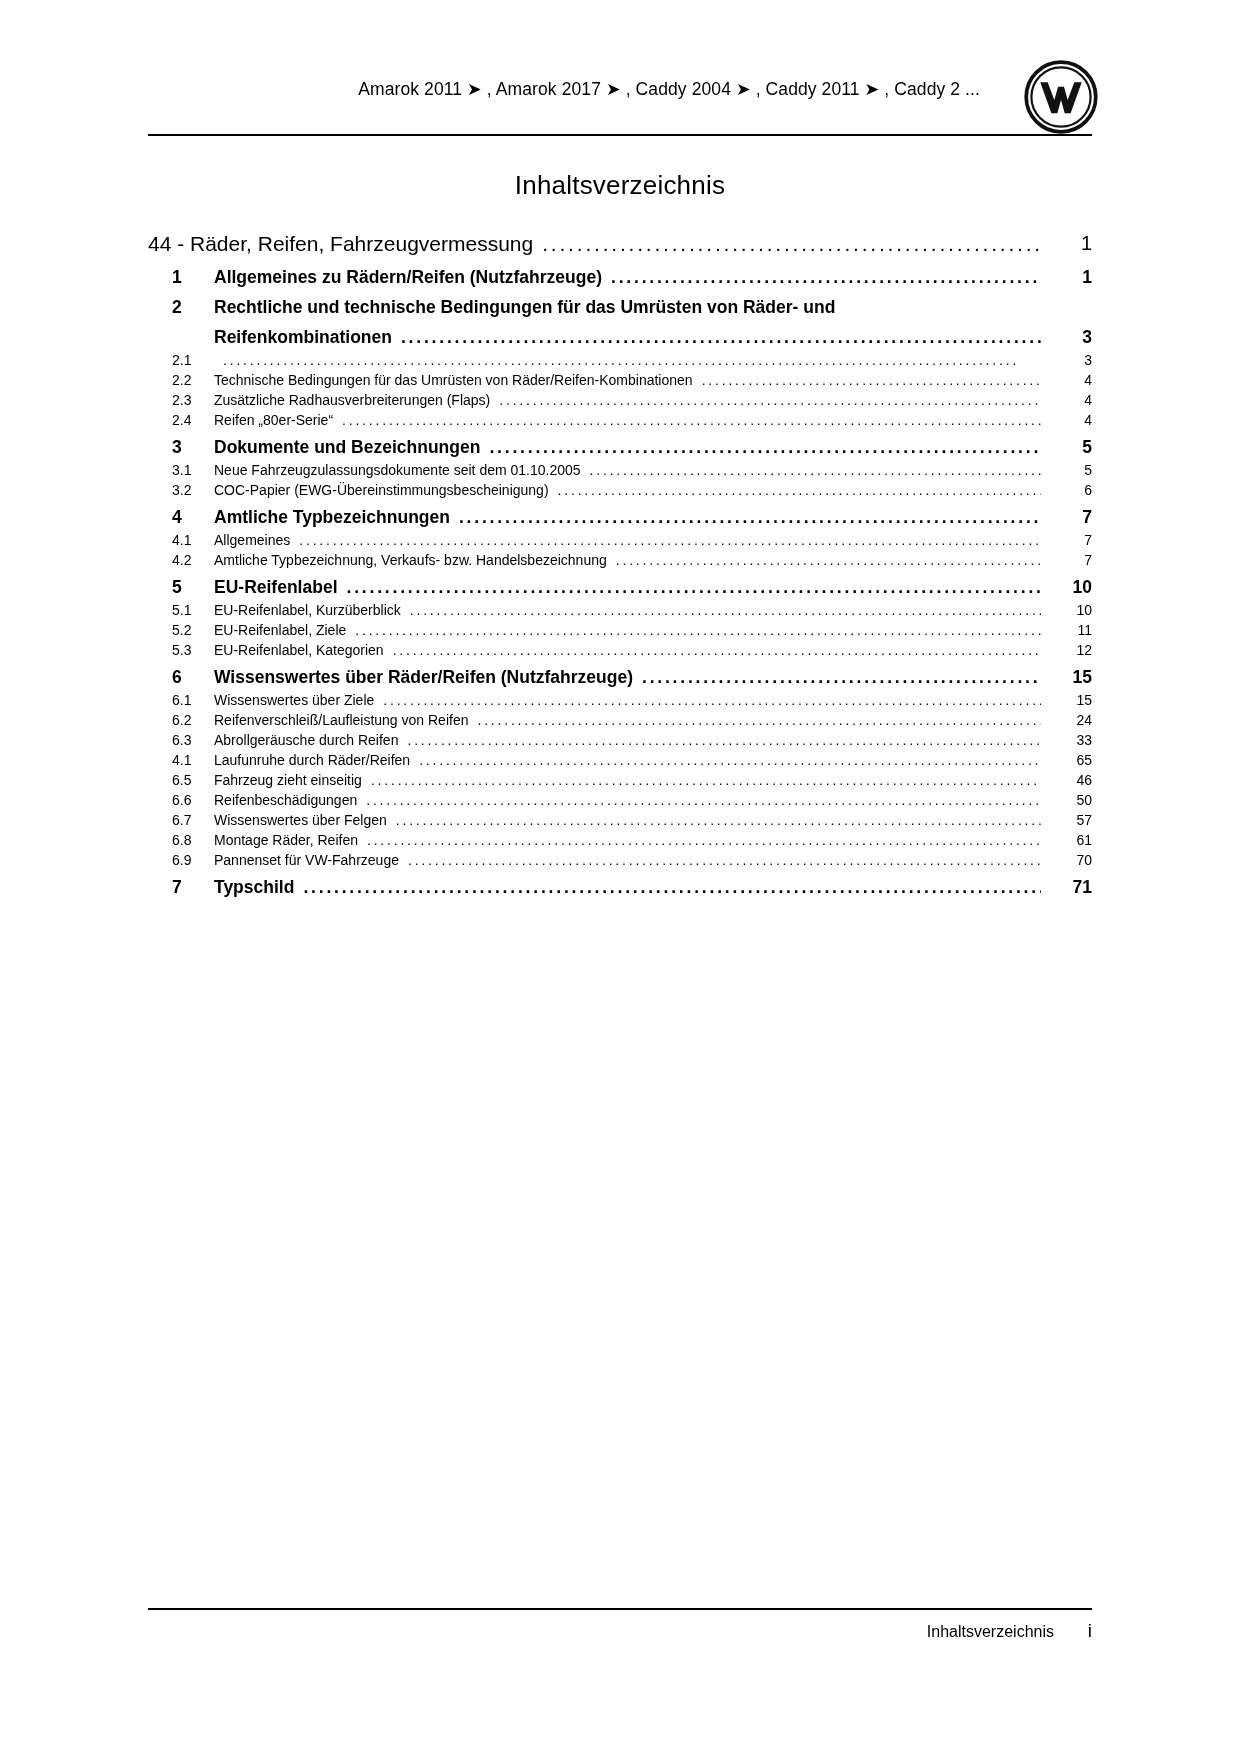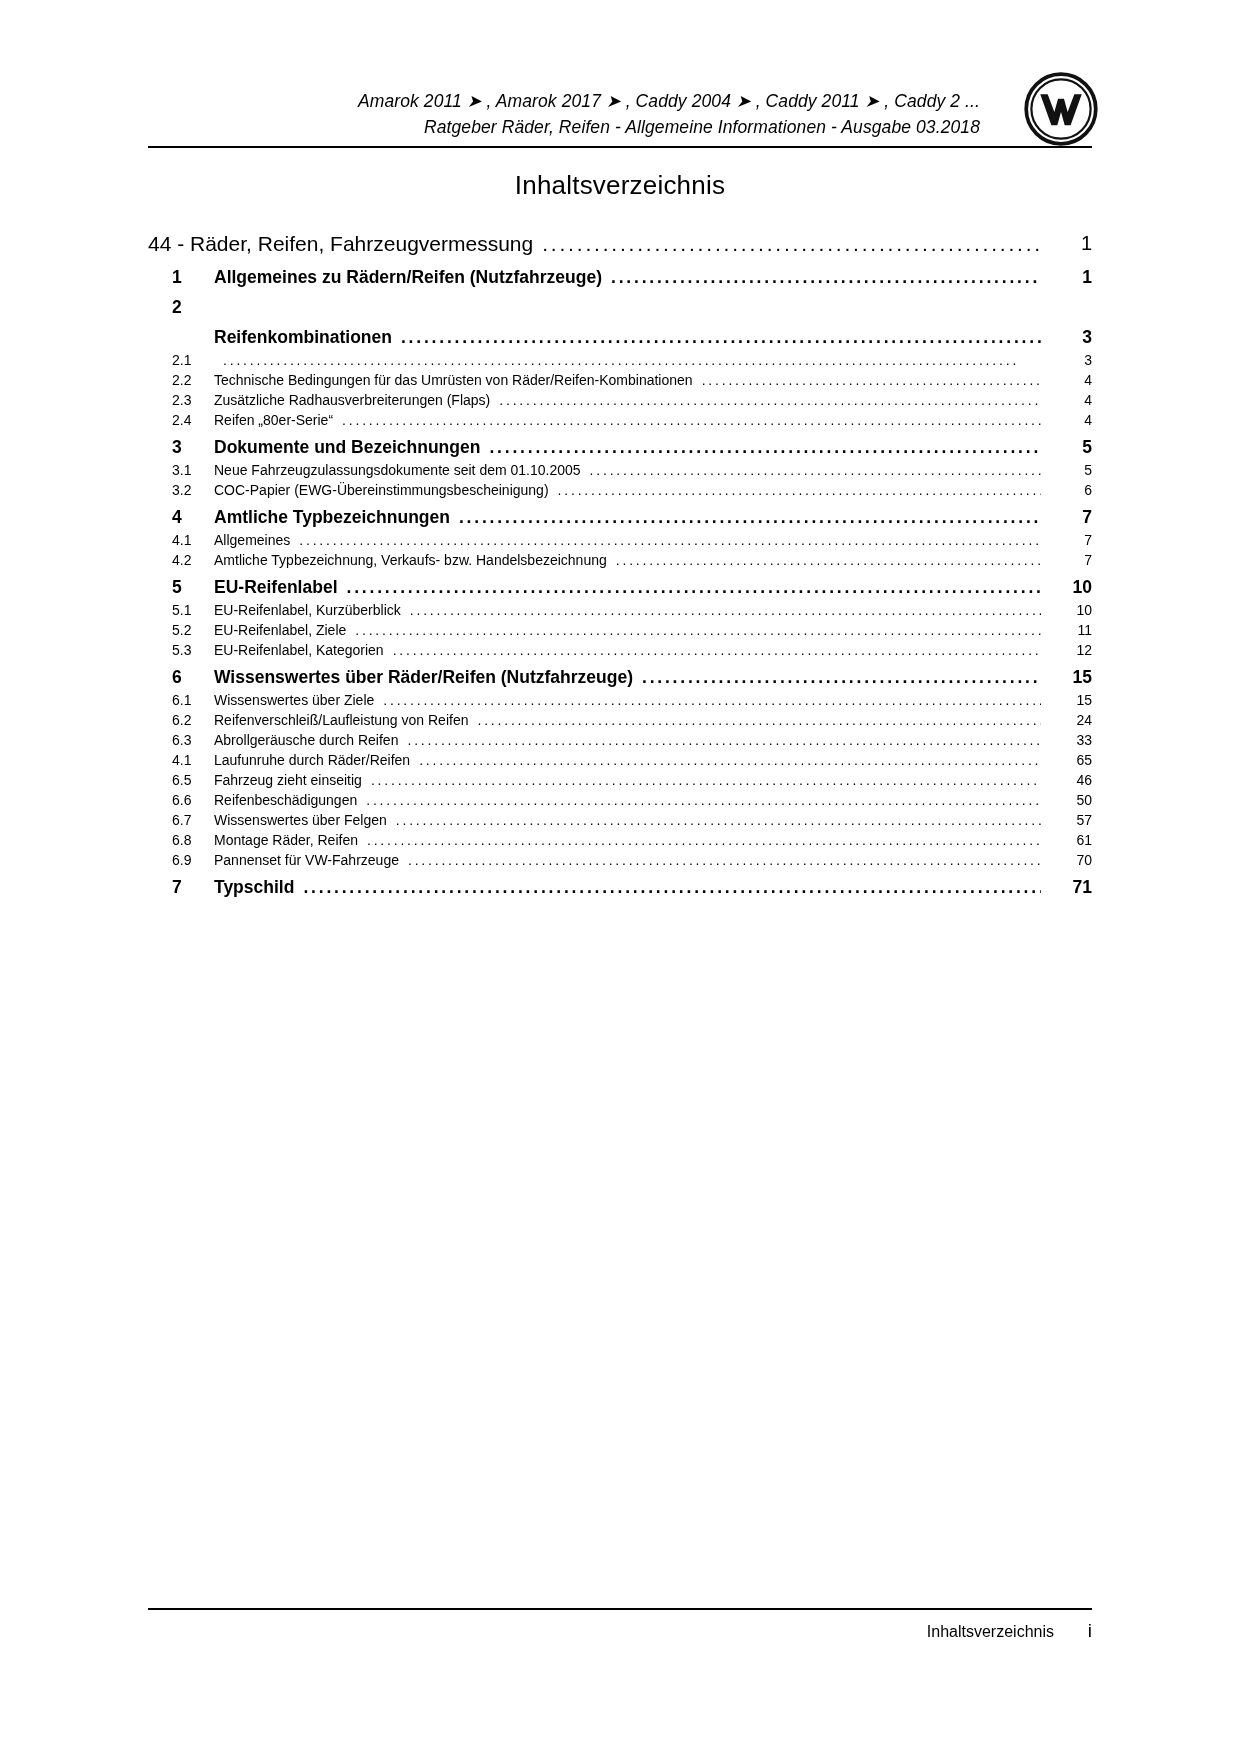--- a/index.html
+++ b/index.html
@@ -19,23 +19,22 @@
     position: absolute;
     left: 0; top: 0;
     width: 1240px;
     height: 1753px;
   }
 
   
   .header {
     position: absolute;
     left: 148px;
-    top: 88px;
-    width: 944px;
-    font-style: italic;
+    top: 76px;
+    width: 944px;
   }
   .header-lines {
     text-align: right;
     padding-right: 112px;
   }
   .header-line {
     font-size: 17.5px;
     line-height: 26px;
     white-space: nowrap;
     letter-spacing: 0.1px;
@@ -160,21 +159,20 @@
   }
 </style>
 </head>
 <body>
 
 <div class="page">
 
   <div class="header">
     <div class="header-lines">
       <div class="header-line">Amarok 2011 ➤ , Amarok 2017 ➤ , Caddy 2004 ➤ , Caddy 2011 ➤ , Caddy 2 ...</div>
-      <div class="header-line">Ratgeber Räder, Reifen - Allgemeine Informationen - Ausgabe 03.2018</div>
     </div>
     <div class="header-rule"></div>
     <div class="vw-logo">
       <svg viewBox="0 0 100 100" width="74" height="74" aria-hidden="true">
         <circle cx="50" cy="50" r="47" fill="#ffffff" stroke="#111111" stroke-width="5"></circle>
         <circle cx="50" cy="50" r="40" fill="#ffffff" stroke="#111111" stroke-width="3"></circle>
         <path d="M22 30 L32 30 L41 54 L46 36 L54 36 L59 54 L68 30 L78 30 L63 72 L55 72 L50 54 L45 72 L37 72 Z" fill="#111111"></path>
       </svg>
     </div>
   </div>
@@ -189,20 +187,21 @@
         <span class="toc-page">1</span>
       </div>
       <div class="toc-row lvl1">
         <span class="toc-num">1</span>
         <span class="toc-text">Allgemeines zu Rädern/Reifen (Nutzfahrzeuge)</span>
         <span class="toc-leader">.......................................................................................................................</span>
         <span class="toc-page">1</span>
       </div>
       <div class="toc-row lvl1">
         <span class="toc-num">2</span>
+        <span class="toc-text">Rechtliche und technische Bedingungen für das Umrüsten von Räder- und</span>
         <span class="toc-leader"></span>
         <span class="toc-page"></span>
       </div>
       <div class="toc-row lvl1 wrap2">
         <span class="toc-num"></span>
         <span class="toc-text">Reifenkombinationen</span>
         <span class="toc-leader">.......................................................................................................................</span>
         <span class="toc-page">3</span>
       </div>
       <div class="toc-row lvl2">

